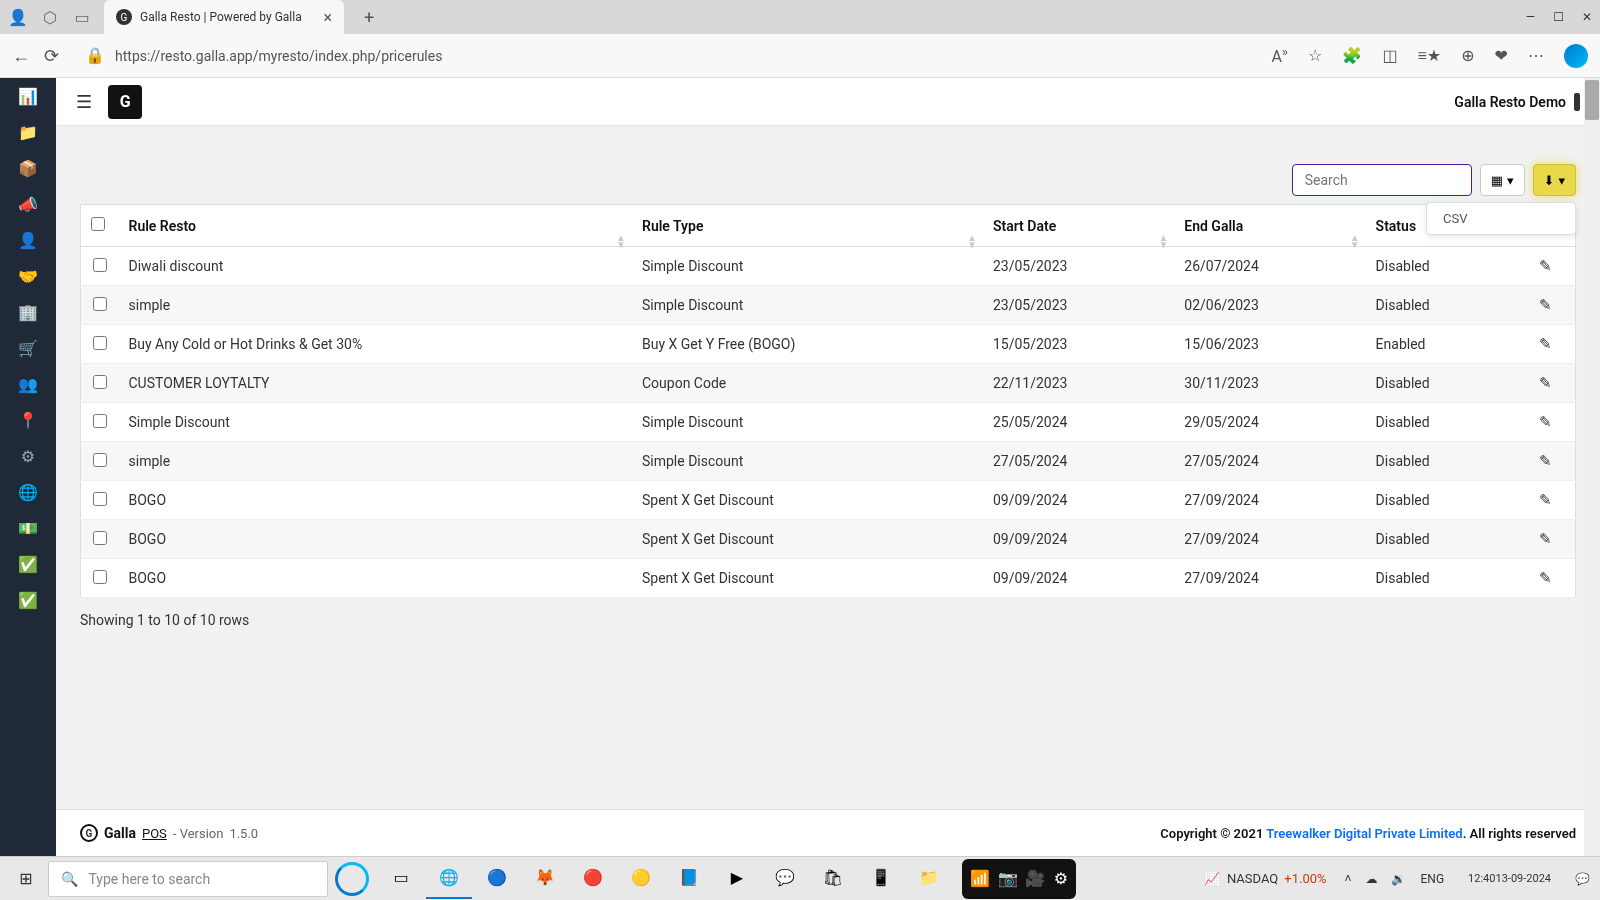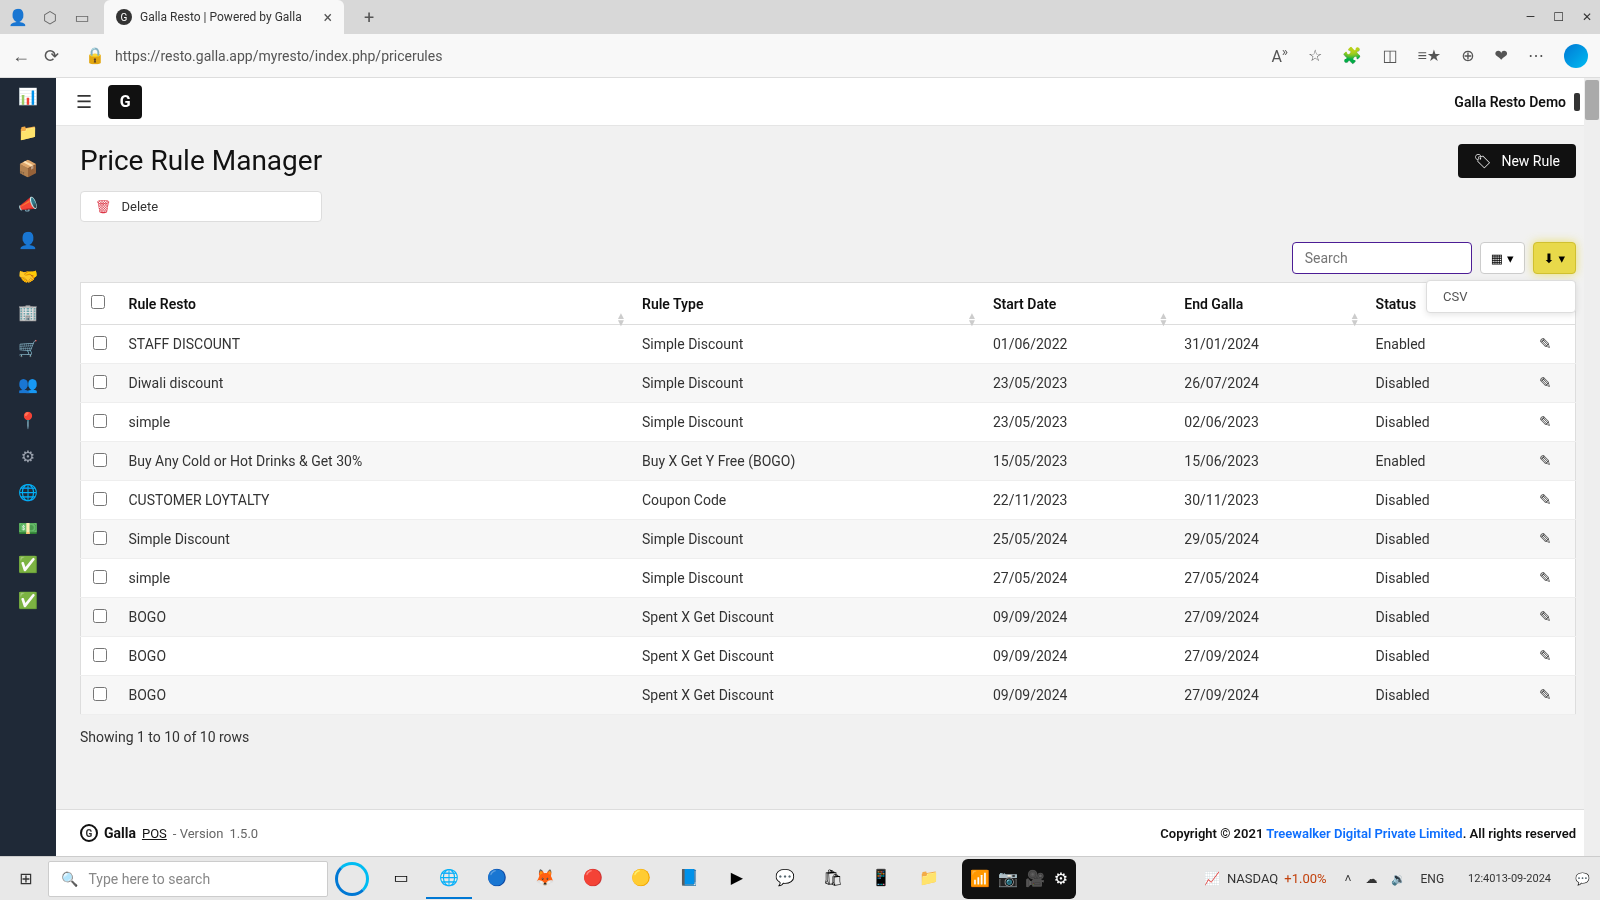--- a/index.html
+++ b/index.html
@@ -164,33 +164,20 @@
     <div class="top-bar">
       <span class="hamburger">☰</span>
       <span class="app-logo-badge">G</span>
       <div class="app-user">
         <span>Galla Resto Demo</span>
         <span class="user-dot"></span>
       </div>
     </div>
 
     <div class="content-area">
-      <div class="page-header">
-        <div class="header-left">
-          <h1 class="page-title">Price Rule Manager</h1>
-          <button class="delete-btn">
-            <span class="trash-icon">🗑</span>
-            <span>Delete</span>
-          </button>
-        </div>
-        <button class="new-rule-btn">
-          <span>🏷</span>
-          <span>New Rule</span>
-        </button>
-      </div>
 
       <div class="table-controls">
         <input class="search-input" type="text" placeholder="Search" style="">
         <button class="control-btn">
           <span>▦</span>
           <span>▾</span>
         </button>
         <button class="control-btn highlighted">
           <span>⬇</span>
           <span>▾</span>
@@ -220,29 +207,20 @@
                   <span>▲</span>
                   <span>▼</span>
                 </span></th>
             <th><span>Status</span></th>
             <th class="action-col"></th>
           </tr>
         </thead>
         <tbody id="table-body">
             <tr>
               <td class="check-col"><input type="checkbox" style=""></td>
-              <td>STAFF DISCOUNT</td>
-              <td>Simple Discount</td>
-              <td>01/06/2022</td>
-              <td>31/01/2024</td>
-              <td>Enabled</td>
-              <td class="action-col"><span class="edit-icon">✎</span></td>
-            </tr>
-            <tr>
-              <td class="check-col"><input type="checkbox" style=""></td>
               <td>Diwali discount</td>
               <td>Simple Discount</td>
               <td>23/05/2023</td>
               <td>26/07/2024</td>
               <td>Disabled</td>
               <td class="action-col"><span class="edit-icon">✎</span></td>
             </tr>
             <tr>
               <td class="check-col"><input type="checkbox" style=""></td>
               <td>simple</td>

